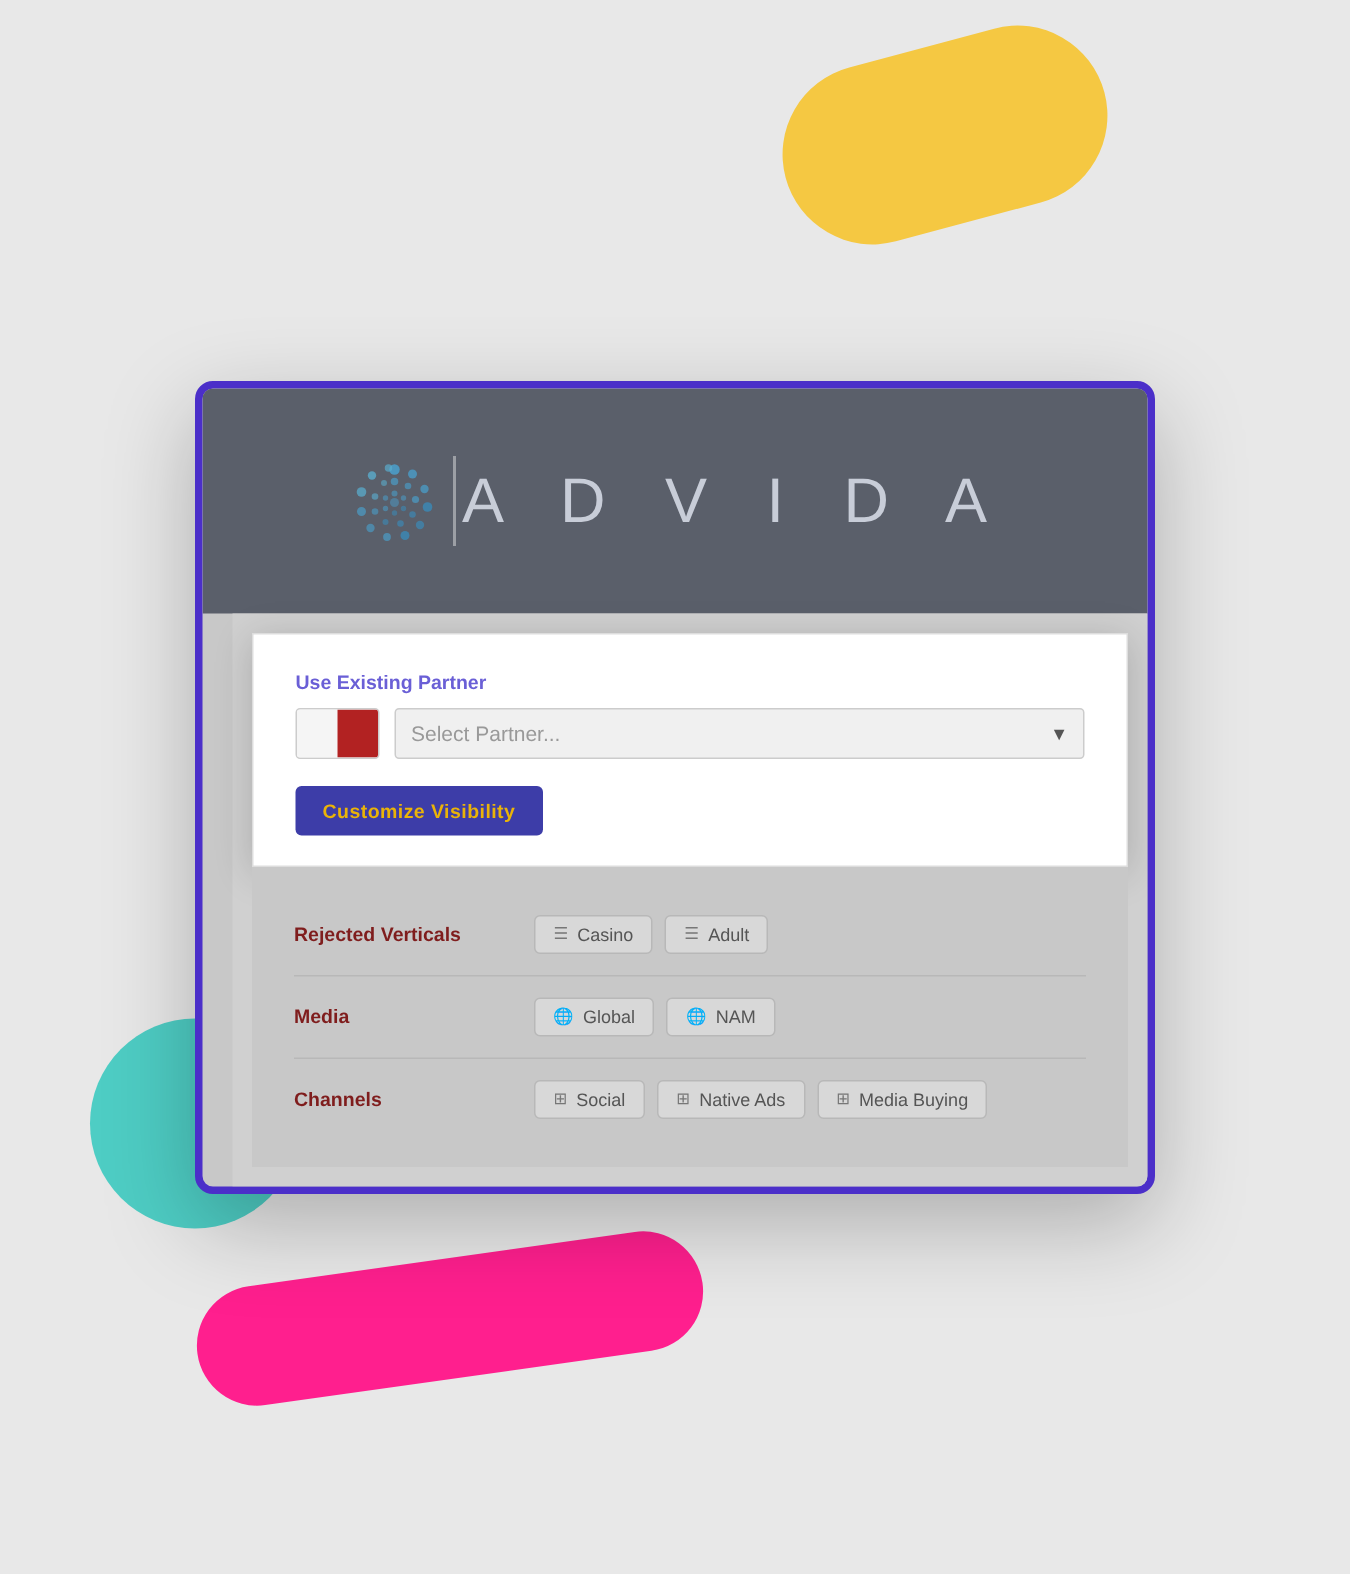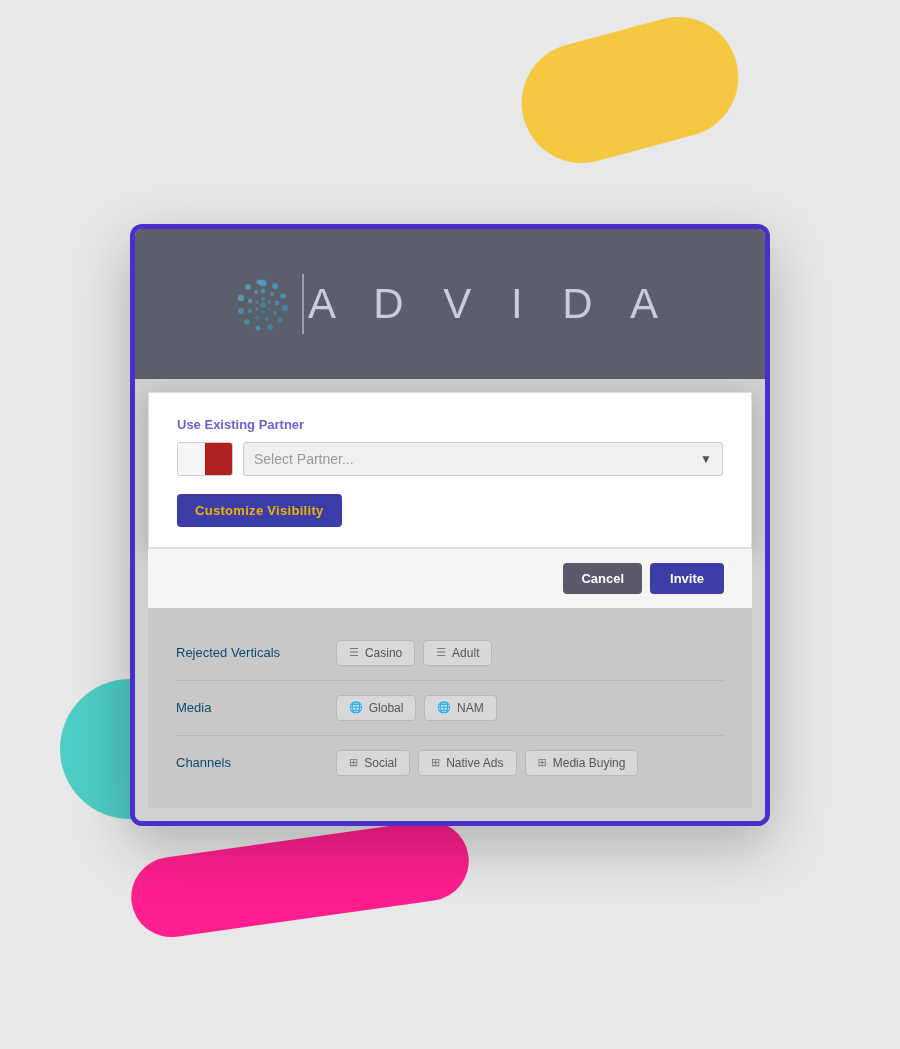--- a/index.html
+++ b/index.html
@@ -91,20 +91,21 @@
       font-size: 42px;
       font-weight: 300;
       letter-spacing: 14px;
       font-family: Arial, sans-serif;
     }
 
     
     .card-body {
       background: #d0d0d0;
       padding: 13px;
+      margin-left: 20px;
     }
 
     .modal-box {
       background: #fff;
       margin: 0 0 0 0;
       padding: 24px 28px 20px 28px;
       box-shadow: 0 4px 24px rgba(0,0,0,0.18);
       border: 1px solid #ddd;
     }
 
@@ -221,22 +222,22 @@
       border-bottom: 1px solid #b8b8b8;
     }
 
     .info-row:last-child {
       border-bottom: none;
     }
 
     .info-label {
       width: 160px;
       font-size: 13px;
-      color: #0c4a6e;
-      font-weight: 400;
+      color: #7f1d1d;
+      font-weight: 700;
       flex-shrink: 0;
     }
 
     .tag-list {
       display: flex;
       flex-wrap: wrap;
       gap: 8px;
     }
 
     .tag {
@@ -320,24 +321,20 @@
         <div class="partner-select">
           <span class="partner-select-text">Select Partner...</span>
           <span class="dropdown-arrow">▼</span>
         </div>
       </div>
 
       
       <button class="customize-btn">Customize Visibility</button>
     </div>
 
-    <div class="modal-footer">
-      <button class="btn-cancel">Cancel</button>
-      <button class="btn-invite">Invite</button>
-    </div>
 
     <div class="info-section">
 
       <div class="info-row">
         <span class="info-label">Rejected Verticals</span>
         <div class="tag-list">
           <div class="tag">
             <span class="tag-icon">☰</span>
             <span>Casino</span>
           </div>

